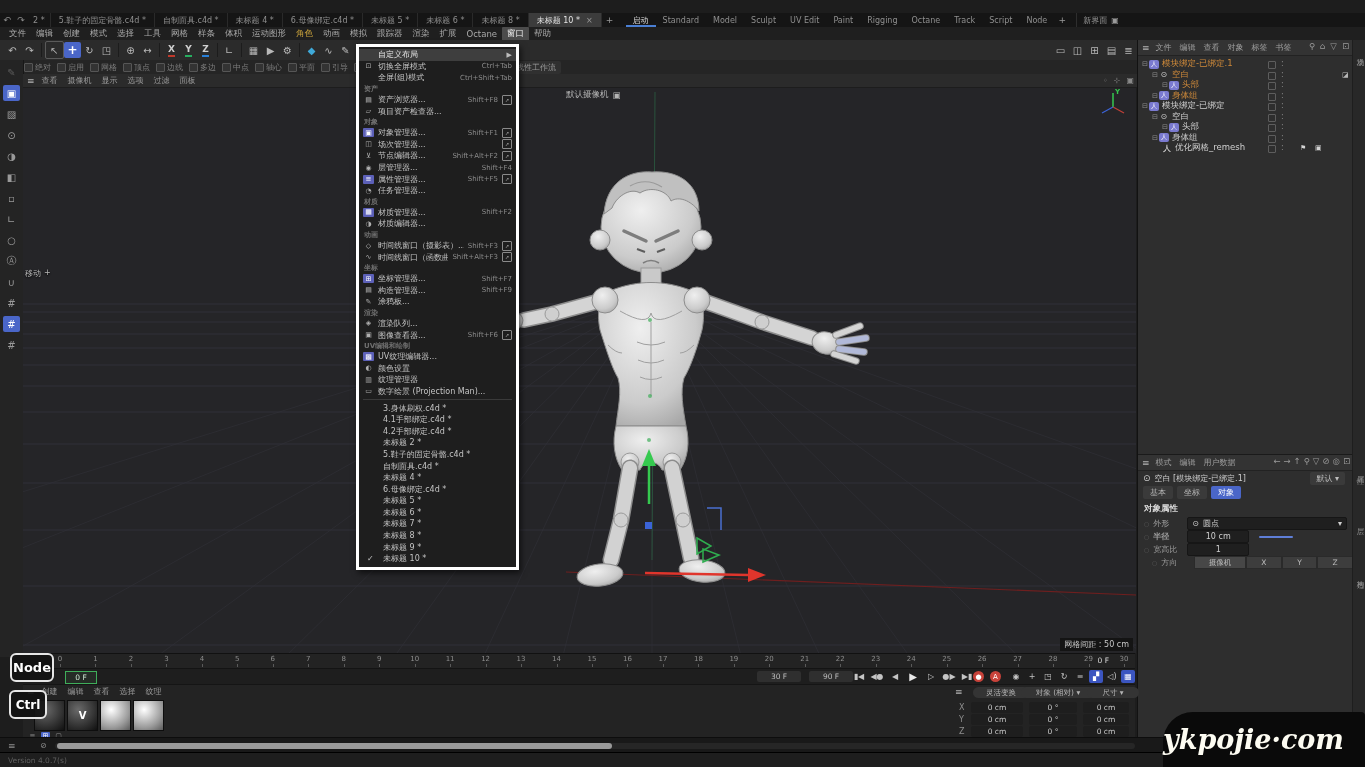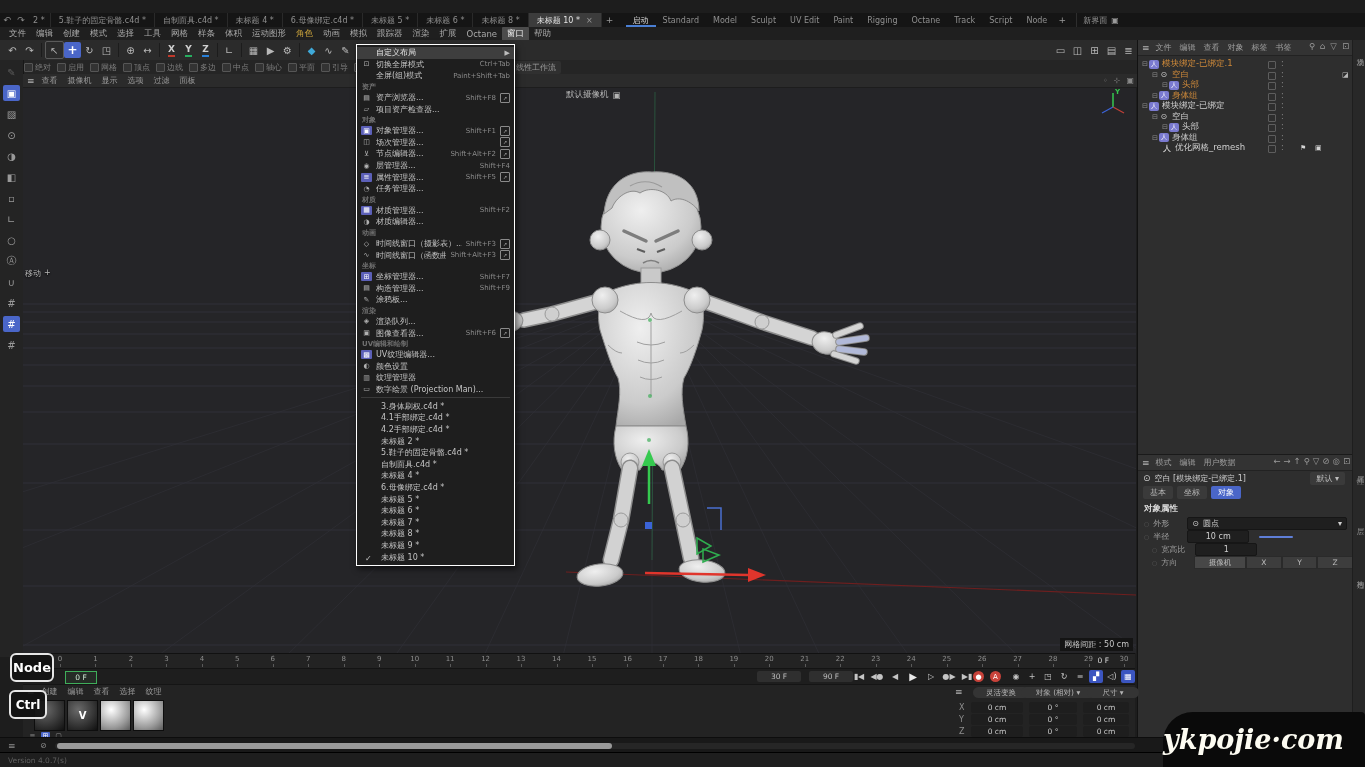--- a/index.html
+++ b/index.html
@@ -108,33 +108,33 @@
   
   .pill{position:absolute;top:2px;height:11px;background:#343434;border-radius:6px;color:#b5b5b5;font-size:7.5px;display:flex;align-items:center;justify-content:center;padding:0 6px;white-space:nowrap;}
   .axlbl{position:absolute;font-size:8px;color:#8d8d8d;}
   .cfld{position:absolute;height:11px;background:#1e1e1e;border-radius:2px;color:#c9c9c9;font-size:7.5px;display:flex;align-items:center;justify-content:center;}
   #scrollrow{left:0px;top:737px;width:1365px;height:15px;background:#191919;border-top:1px solid #0d0d0d;}
   #scrolltrack{position:absolute;left:55px;top:5px;width:1080px;height:6px;background:#262626;border-radius:3px;}
   #scrollthumb{position:absolute;left:2px;top:0px;width:555px;height:6px;background:#9a9a9a;border-radius:3px;}
   #statusbar{left:0;top:752px;width:1365px;height:15px;background:#1e1e1e;border-top:1px solid #000;display:flex;align-items:center;padding-left:8px;}
   #statustext{font-size:7.5px;color:#5f5f5f;}
   
-  #dropdown{left:356px;top:44px;width:157px;background:#1e1e1e;border:1px solid #ffffff;
+  #dropdown{left:356px;top:44px;width:157px;background:#1e1e1e;border:3px solid #ffffff;
             box-shadow:2px 3px 6px rgba(0,0,0,.6);z-index:50;padding:2px 0;}
   .ditem{display:flex;align-items:center;height:11.6px;padding:0 4px 0 4px;font-size:8px;color:#c4c4c4;position:relative;white-space:nowrap;}
   .ditem.hl{background:#3e3e3e;color:#e8e8e8;}
   .dico{width:11px;height:9px;margin-right:4px;display:flex;align-items:center;justify-content:center;font-size:7px;color:#b0b0b0;flex:none;border-radius:1px;}
   .dico.accent{background:#5c60b8;color:#fff;}
   .dlabel{flex:1;overflow:hidden;}
   .dsc{font-size:7px;color:#8a8a8a;margin-left:4px;}
   .dext{width:8px;height:8px;border:1px solid #8a8a8a;border-radius:1px;margin-left:4px;display:flex;align-items:center;justify-content:center;font-size:5px;color:#aaa;flex:none;}
   .darrow{color:#bdbdbd;font-size:7px;margin-left:4px;}
   .dhead{height:10px;display:flex;align-items:center;padding-left:5px;font-size:7px;font-weight:bold;color:#707070;}
   .dsep{height:1px;background:#3a3a3a;margin:2px 4px;}
-  .ddoc{display:flex;align-items:flex-end;height:11.6px;padding-left:24px;font-size:8px;color:#c4c4c4;position:relative;}
+  .ddoc{display:flex;align-items:center;height:11.6px;padding-left:24px;font-size:8px;color:#c4c4c4;position:relative;}
   .dcheck{position:absolute;left:8px;color:#c4c4c4;font-size:8px;}
   
   .keycast{position:absolute;background:rgba(18,18,18,.92);border:2px solid #e6e6e6;border-radius:6px;color:#fff;
            font-weight:bold;display:flex;align-items:center;justify-content:center;z-index:55;}
   #key-back{left:10px;top:653px;width:40px;height:25px;font-size:13px;}
   #key-ctrl{left:9px;top:690px;width:34px;height:25px;font-size:12px;}
   #watermark{right:0px;bottom:0px;width:202px;height:55px;background:#0a0a0a;border-radius:30px 4px 0 0;
              display:flex;align-items:center;justify-content:flex-start;z-index:60;}
   #wmtext{font-family:"DejaVu Serif",serif;font-style:italic;font-weight:bold;font-size:27px;color:#fdfcf2;}
 </style>
@@ -594,25 +594,25 @@
           <span style="color: rgb(90, 90, 90); font-size: 6px; margin-right: 4px;">○</span>
           <span class="proplabel" style="width: 34px;">外形</span>
           <div class="fld" style="flex: 1 1 0%; margin-right: 6px; justify-content: flex-start; padding-left: 4px; position: relative;">
             <span style="margin-right: 4px;">⊙</span>
             <span>圆点</span>
             <span style="position: absolute; right: 4px;">▾</span>
           </div>
         </div>
         <div class="row" style="height: 13px; position: relative; padding-left: 6px;">
           <span style="color: rgb(90, 90, 90); font-size: 6px; margin-right: 4px;">○</span>
-          <span class="proplabel" style="width: 34px;">半径</span>
+          <span class="proplabel" style="width: 34px; font-weight: bold;">半径</span>
           <div class="fld" style="width: 60px;">10 cm</div>
           <div style="width: 34px; height: 2px; background: rgb(95, 127, 216); margin-left: 10px; border-radius: 1px;"></div>
         </div>
-        <div class="row" style="height: 13px; position: relative; padding-left: 14px;">
+        <div class="row" style="height: 13px; position: relative; padding-left: 6px;">
           <span style="color: rgb(90, 90, 90); font-size: 6px; margin-right: 4px;">○</span>
           <span class="proplabel" style="width: 34px;">宽高比</span>
           <div class="fld" style="width: 60px;">1</div>
         </div>
         <div class="row" style="height: 13px; position: relative; padding-left: 14px;">
           <span style="color: rgb(90, 90, 90); font-size: 6px; margin-right: 4px;">○</span>
           <span class="proplabel" style="width: 34px;">方向</span>
           <div class="seg" style="width: 52px; background: rgb(71, 71, 71);">摄像机</div>
           <div class="seg" style="width: 35px;">X</div>
           <div class="seg" style="width: 35px;">Y</div>
@@ -771,21 +771,21 @@
         <span class="darrow">▶</span>
       </div>
       <div class="ditem">
         <span class="dico">⊡</span>
         <span class="dlabel">切换全屏模式</span>
         <span class="dsc">Ctrl+Tab</span>
       </div>
       <div class="ditem">
         <span class="dico"></span>
         <span class="dlabel">全屏(组)模式</span>
-        <span class="dsc">Paint+Shift+Tab</span>
+        <span class="dsc">Ctrl+Shift+Tab</span>
       </div>
       <div class="dhead">资产</div>
       <div class="ditem">
         <span class="dico">▤</span>
         <span class="dlabel">资产浏览器...</span>
         <span class="dsc">Shift+F8</span>
         <span class="dext">↗</span>
       </div>
       <div class="ditem">
         <span class="dico">▱</span>

